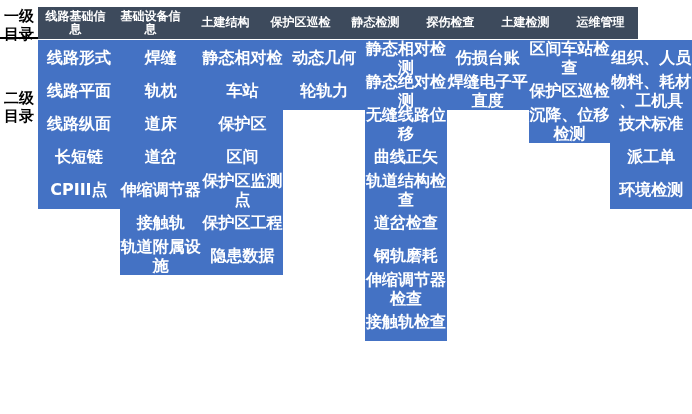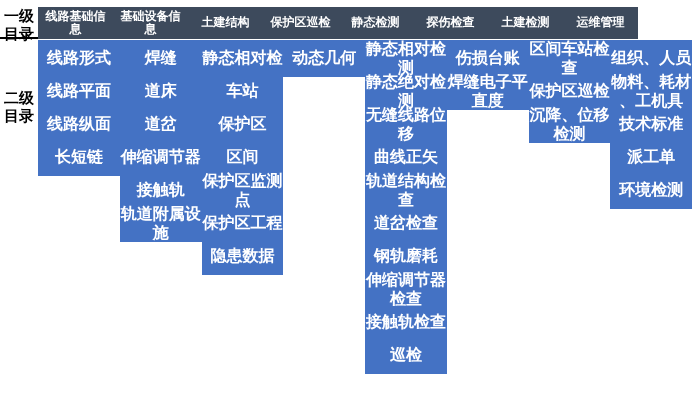--- a/index.html
+++ b/index.html
@@ -107,59 +107,61 @@
       <div class="hcell">土建检测</div>
       <div class="hcell">运维管理</div>
     </div>
 
   <div class="columns-area">
       <div class="col">
         <div class="item">线路形式</div>
         <div class="item">线路平面</div>
         <div class="item">线路纵面</div>
         <div class="item">长短链</div>
+        <div class="item">CPIII点</div>
       </div>
       <div class="col">
         <div class="item">焊缝</div>
+        <div class="item">轨枕</div>
         <div class="item">道床</div>
         <div class="item">道岔</div>
         <div class="item">伸缩调节器</div>
         <div class="item">接触轨</div>
         <div class="item">轨道附属设
 施</div>
       </div>
       <div class="col">
         <div class="item">静态相对检</div>
         <div class="item">车站</div>
         <div class="item">保护区</div>
         <div class="item">区间</div>
         <div class="item">保护区监测
 点</div>
         <div class="item">保护区工程</div>
         <div class="item">隐患数据</div>
       </div>
       <div class="col">
         <div class="item">动态几何</div>
+        <div class="item">轮轨力</div>
       </div>
       <div class="col">
         <div class="item">静态相对检
 测</div>
         <div class="item">静态绝对检
 测</div>
         <div class="item">无缝线路位
 移</div>
         <div class="item">曲线正矢</div>
         <div class="item">轨道结构检
 查</div>
         <div class="item">道岔检查</div>
         <div class="item">钢轨磨耗</div>
         <div class="item">伸缩调节器
 检查</div>
         <div class="item">接触轨检查</div>
-        <div class="item">巡检</div>
       </div>
       <div class="col">
         <div class="item">伤损台账</div>
         <div class="item">焊缝电子平
 直度</div>
       </div>
       <div class="col">
         <div class="item">区间车站检
 查</div>
         <div class="item">保护区巡检</div>

